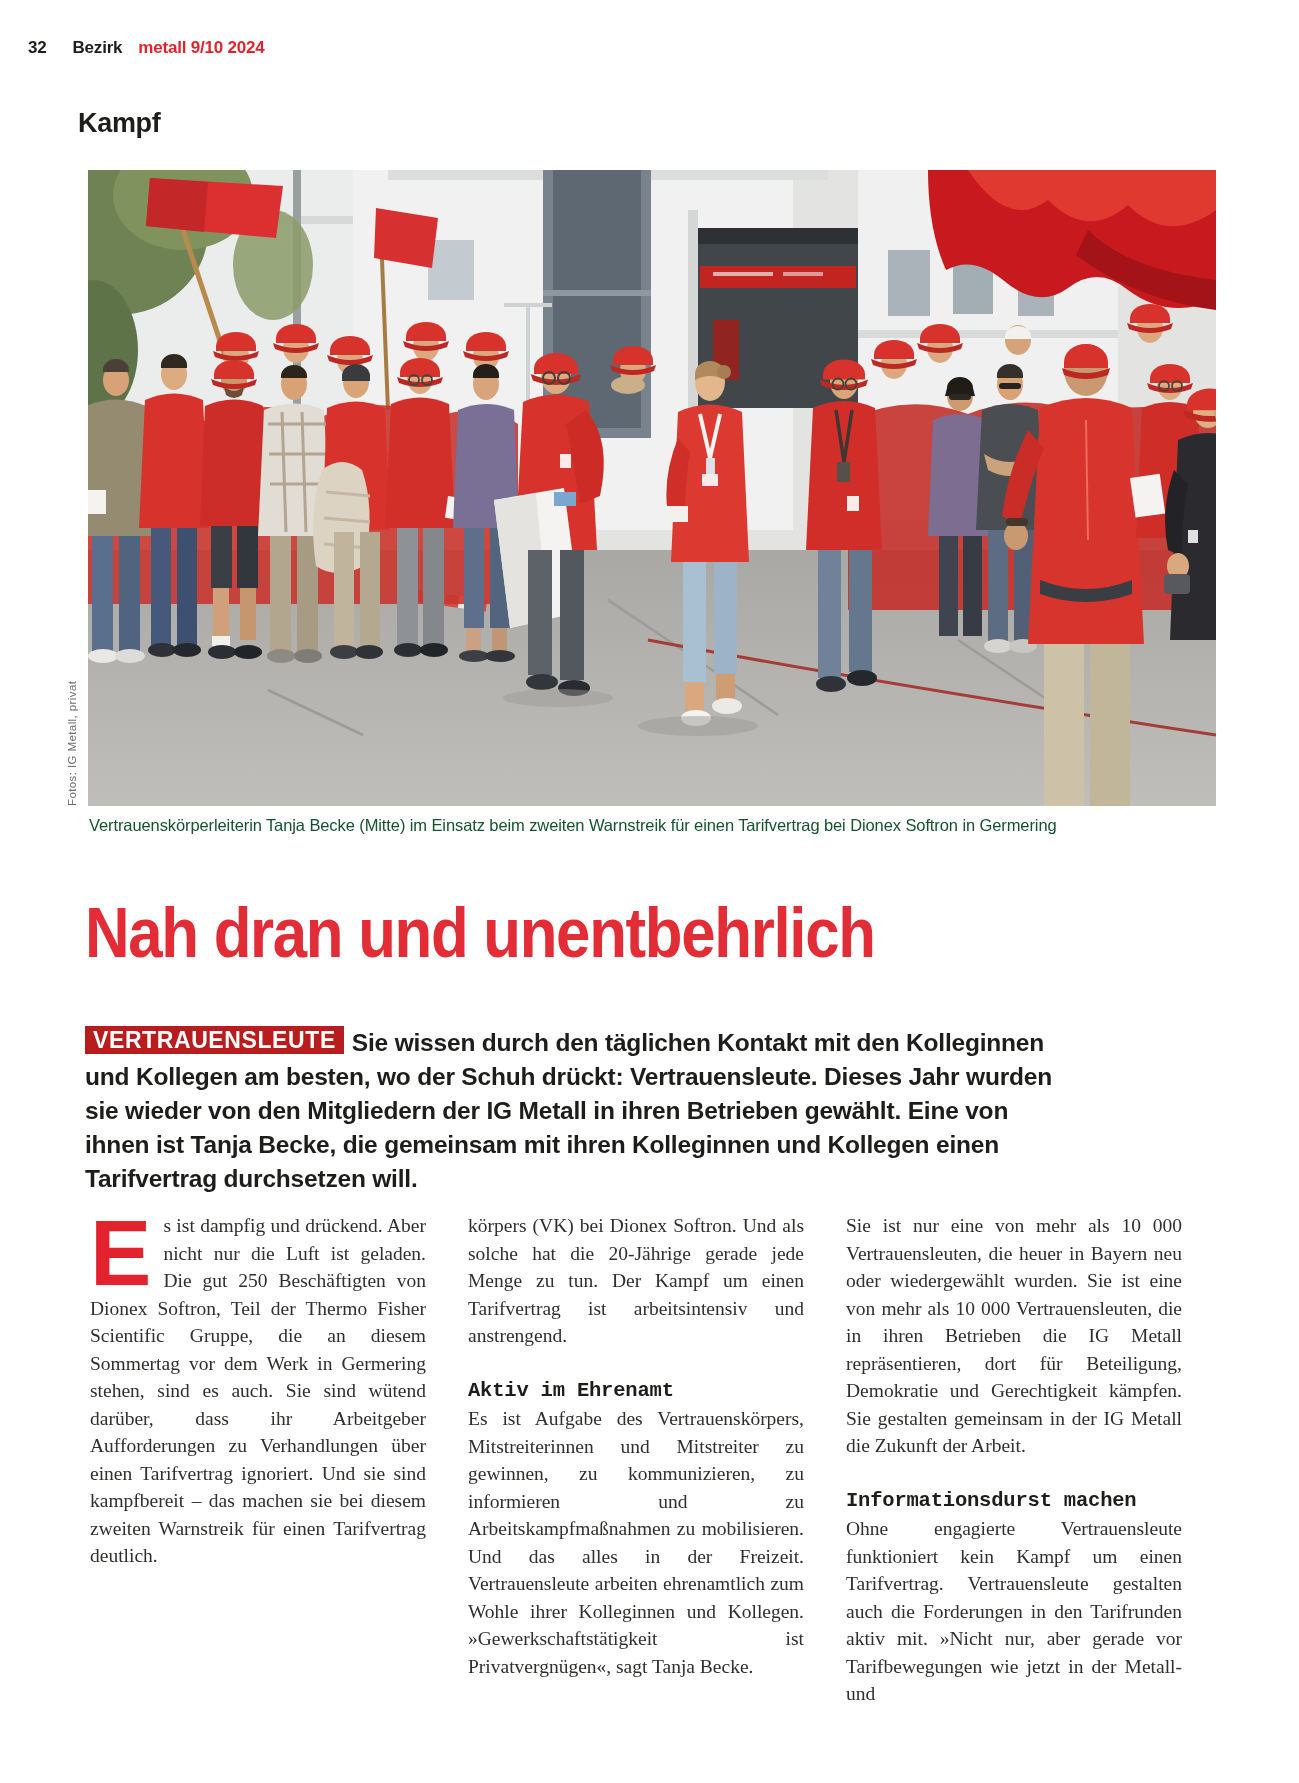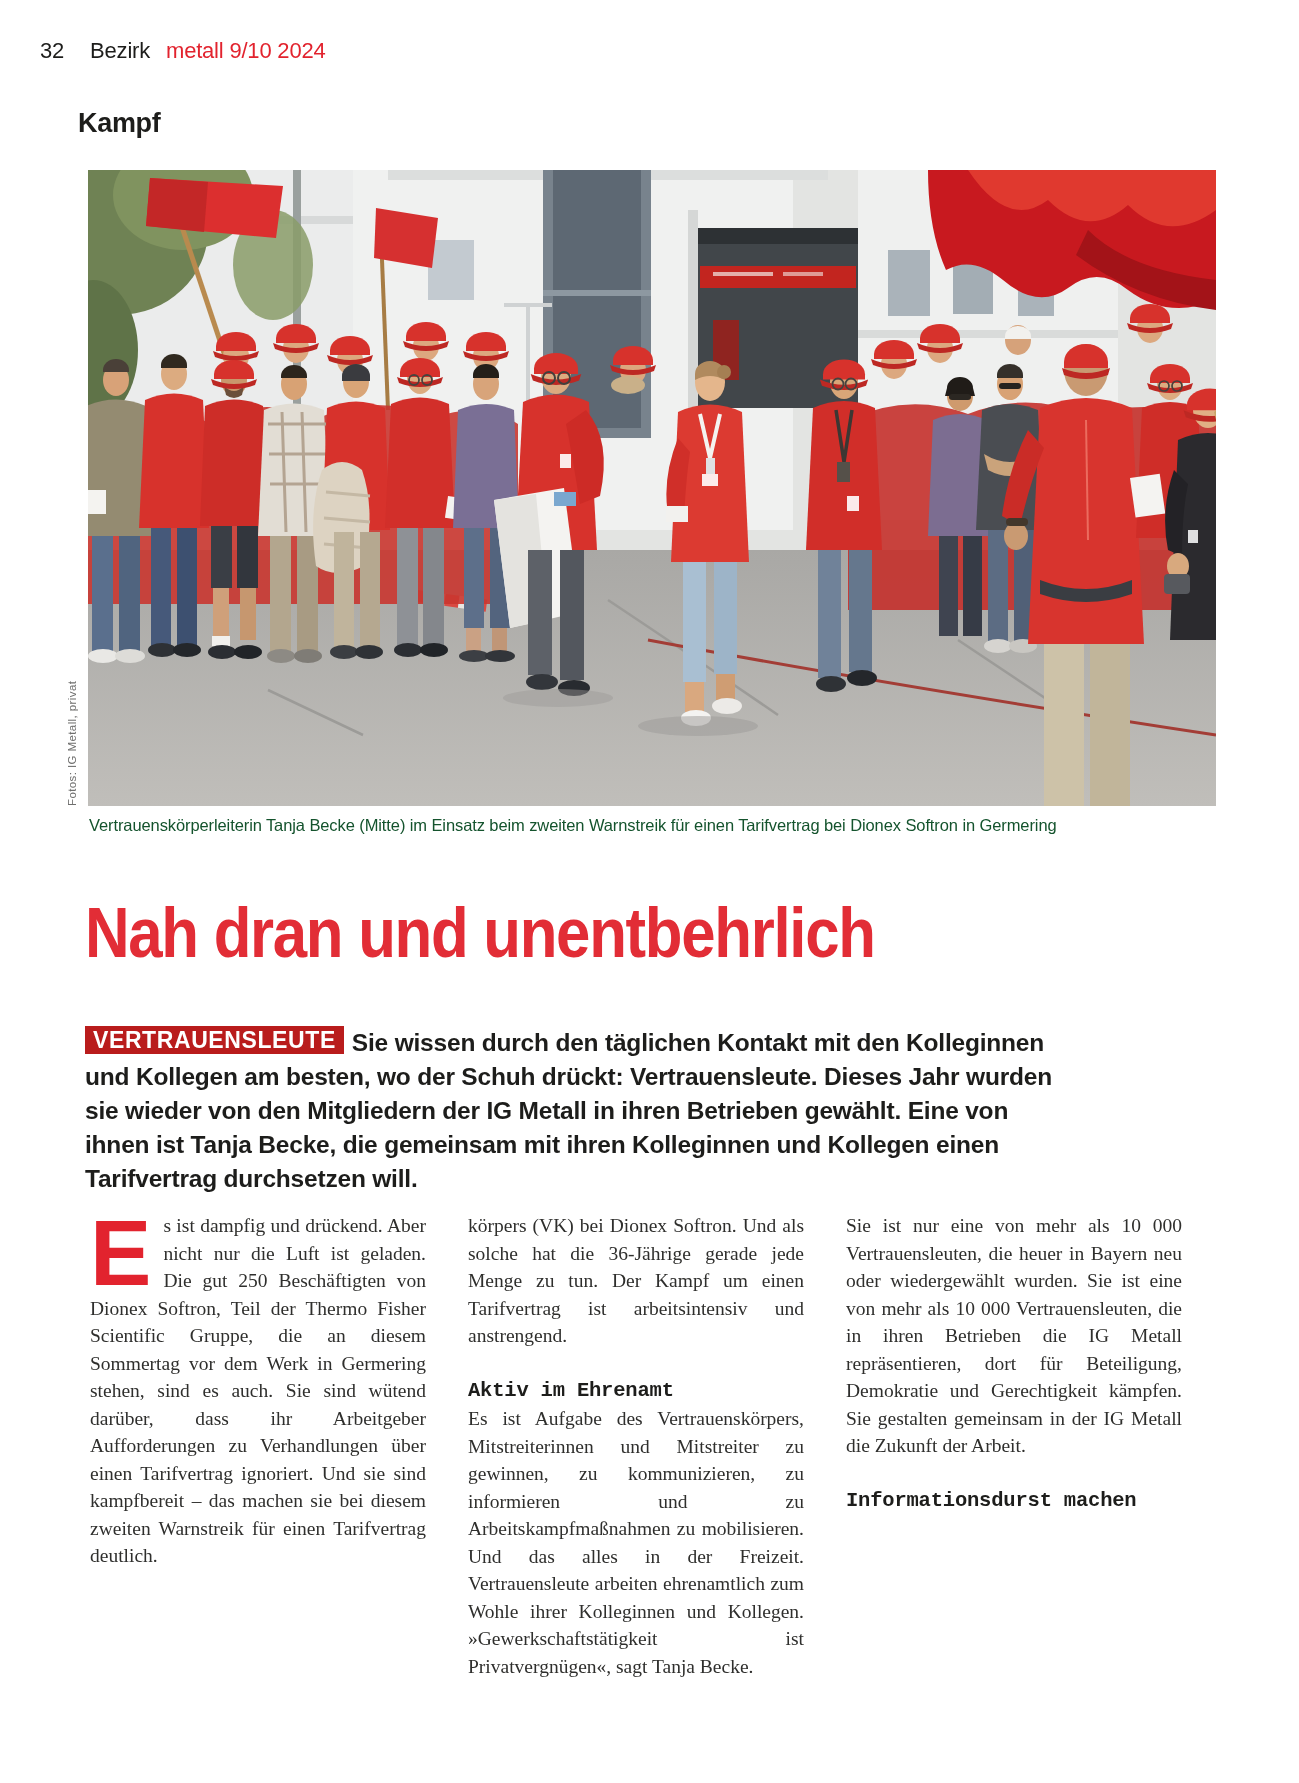--- a/index.html
+++ b/index.html
@@ -1,21 +1,21 @@
 <!DOCTYPE html>
 <html lang="de"><head>
 <meta charset="utf-8">
 <style>
   html,body{margin:0;padding:0;}
   body{
     width:1299px;height:1783px;position:relative;background:#ffffff;
     font-family:"Liberation Sans", sans-serif;color:#1d1d1b;overflow:hidden;
   }
   
-  .page-header{position:absolute;left:40px;top:38px;font-size:22px;font-weight:normal;letter-spacing:-0.2px;white-space:nowrap;}
+  .page-header{position:absolute;left:28px;top:38px;font-size:17px;font-weight:bold;letter-spacing:-0.2px;white-space:nowrap;}
   .page-header .pagenum{margin-right:26px;}
   .page-header .section{margin-right:16px;}
   .page-header .issue{color:#e2232e;}
   
   .region-label{position:absolute;left:78px;top:108px;font-size:27px;font-weight:bold;letter-spacing:-0.3px;}
   
   .photo-wrap{position:absolute;left:88px;top:170px;width:1128px;height:636px;overflow:hidden;background:#d9dad8;}
   .photo-wrap svg{display:block;width:100%;height:100%;}
   .photo-credit{
     position:absolute;left:66px;top:806px;transform:rotate(-90deg);transform-origin:left top;
@@ -363,21 +363,22 @@
 
 <h1 class="headline" style="margin:0;">Nah dran und unentbehrlich</h1>
 
 <div class="lede"><span class="kicker-badge">VERTRAUENSLEUTE</span><span>Sie wissen durch den täglichen Kontakt mit den Kolleginnen und Kollegen am besten, wo der Schuh drückt: Vertrauensleute. Dieses Jahr wurden sie wieder von den Mitgliedern der IG Metall in ihren Betrieben gewählt. Eine von ihnen ist Tanja Becke, die gemeinsam mit ihren Kolleginnen und Kollegen einen Tarifvertrag durchsetzen will.</span></div>
 
 <div class="col col-1">
   <p><span class="dropcap">E</span><span>s ist dampfig und drückend. Aber nicht nur die Luft ist geladen. Die gut 250 Beschäftigten von Dionex Softron, Teil der Thermo Fisher Scientific Gruppe, die an diesem Sommertag vor dem Werk in Germering stehen, sind es auch. Sie sind wütend darüber, dass ihr Arbeitgeber Aufforderungen zu Verhandlungen über einen Tarifvertrag ignoriert. Und sie sind kampfbereit – das machen sie bei diesem zweiten Warnstreik für einen Tarifvertrag deutlich.</span></p>
 </div>
 
 <div class="col col-2">
-  <p>körpers (VK) bei Dionex Softron. Und als solche hat die 36-Jährige gerade jede Menge zu tun. Der Kampf um einen Tarifvertrag ist arbeitsintensiv und anstrengend.</p>
+  <p>körpers (VK) bei Dionex Softron. Und als solche hat die 20-Jährige gerade jede Menge zu tun. Der Kampf um einen Tarifvertrag ist arbeitsintensiv und anstrengend.</p>
   <h3 class="subhead">Aktiv im Ehrenamt</h3>
   <p>Es ist Aufgabe des Vertrauenskörpers, Mitstreiterinnen und Mitstreiter zu gewinnen, zu kommunizieren, zu informieren und zu Arbeitskampfmaßnahmen zu mobilisieren. Und das alles in der Freizeit. Vertrauensleute arbeiten ehrenamtlich zum Wohle ihrer Kolleginnen und Kollegen. »Gewerkschaftstätigkeit ist Privatvergnügen«, sagt Tanja Becke.</p>
 </div>
 
 <div class="col col-3">
   <p>Sie ist nur eine von mehr als 10 000 Vertrauensleuten, die heuer in Bayern neu oder wiedergewählt wurden. Sie ist eine von mehr als 10 000 Vertrauensleuten, die in ihren Betrieben die IG Metall repräsentieren, dort für Beteiligung, Demokratie und Gerechtigkeit kämpfen. Sie gestalten gemeinsam in der IG Metall die Zukunft der Arbeit.</p>
   <h3 class="subhead">Informationsdurst machen</h3>
+  <p>Ohne engagierte Vertrauensleute funktioniert kein Kampf um einen Tarifvertrag. Vertrauensleute gestalten auch die Forderungen in den Tarifrunden aktiv mit. »Nicht nur, aber gerade vor Tarifbewegungen wie jetzt in der Metall- und</p>
 </div>
 
 </body></html>

